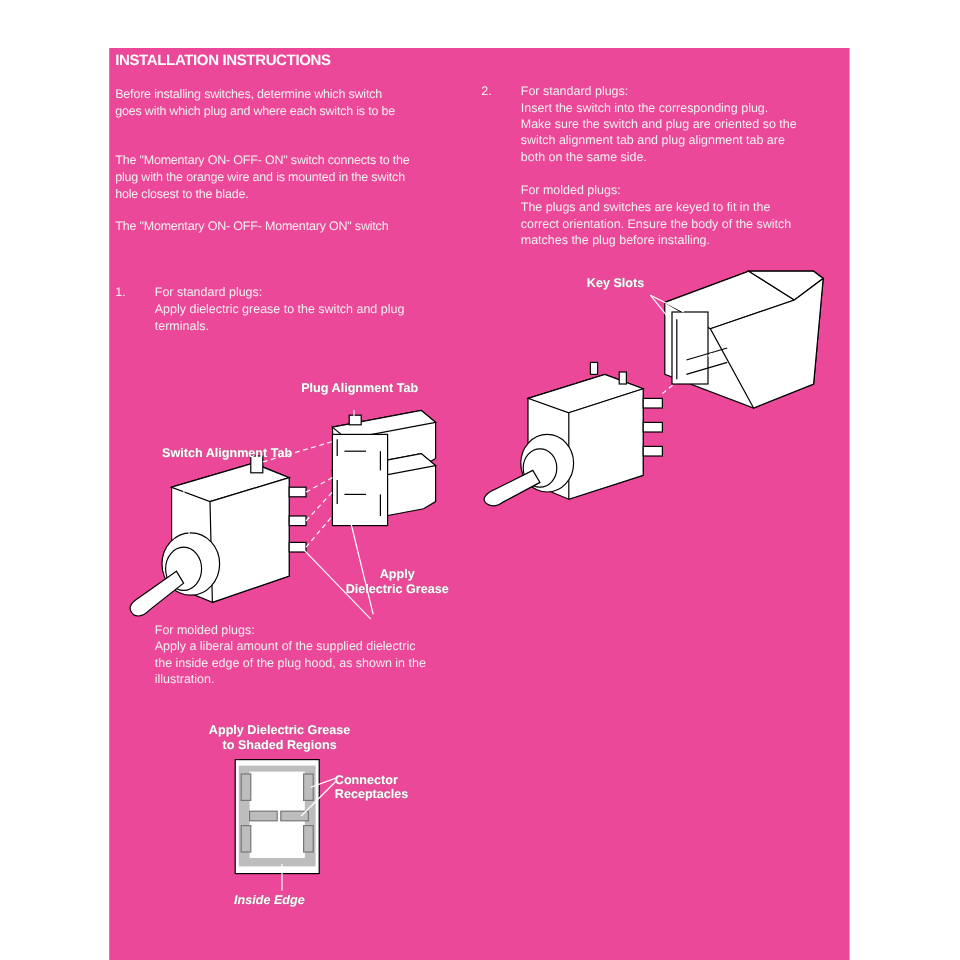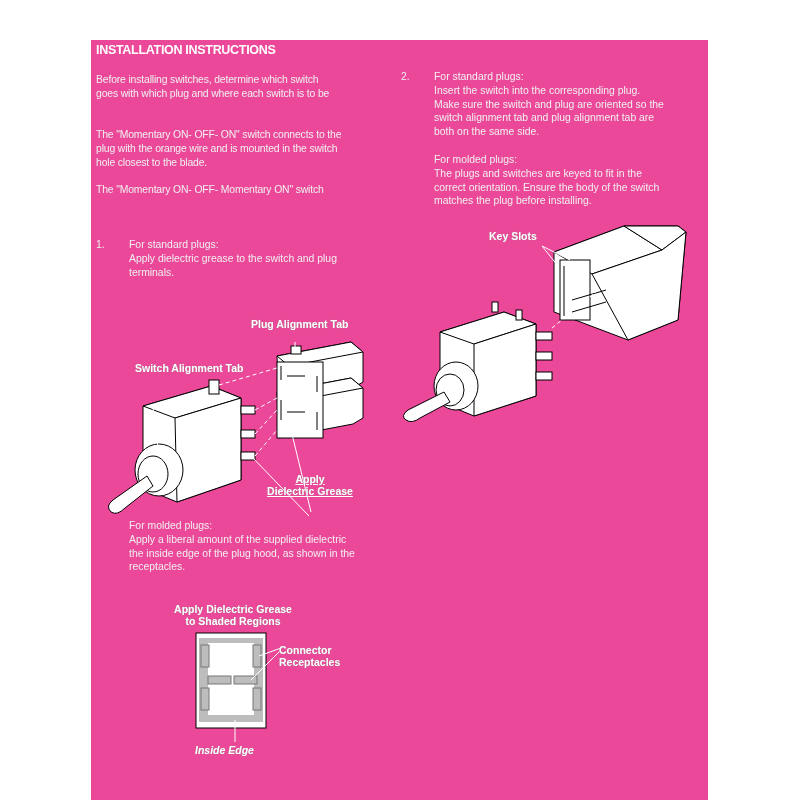--- a/index.html
+++ b/index.html
@@ -41,21 +41,21 @@
       <div>Apply dielectric grease to the switch and plug</div>
       <div>terminals.</div>
     </div>
   </div>
 
   <div class="step" style="left:5px;top:479px;width:290px;height:60px;">
     <div class="body">
       <div>For molded plugs:</div>
       <div>Apply a liberal amount of the supplied dielectric</div>
       <div>the inside edge of the plug hood, as shown in the</div>
-      <div>receptacles.</div>
+      <div>illustration.</div>
     </div>
   </div>
 
   <div class="step" style="left:310px;top:30px;width:300px;height:70px;">
     <span class="num">2.</span>
     <div class="body">
       <div>For standard plugs:</div>
       <div>Insert the switch into the corresponding plug.</div>
       <div>Make sure the switch and plug are oriented so the</div>
       <div>switch alignment tab and plug alignment tab are</div>
@@ -108,22 +108,22 @@
       <line x1="164" y1="176" x2="186" y2="150"></line>
     </g>
     <g stroke="#fff" stroke-width="1" fill="none">
       <line x1="204" y1="62" x2="204" y2="72"></line>
       <line x1="62" y1="128" x2="68" y2="176"></line>
       <line x1="200" y1="150" x2="220" y2="232"></line>
       <line x1="160" y1="176" x2="218" y2="236"></line>
     </g>
   </svg>
   <div class="label" style="left:160px;top:258px;margin-top:20px;">Plug Alignment Tab</div>
-  <div class="label" style="left:18px;top:322px;padding-left:26px;">Switch Alignment Tab</div>
-  <div class="label center" style="left:159px;top:433px;width:120px;text-decoration:underline;">
+  <div class="label" style="left:18px;top:332px;padding-left:26px;">Switch Alignment Tab</div>
+  <div class="label center" style="left:180px;top:433px;width:120px;">
     <div>Apply</div>
     <div>Dielectric Grease</div>
   </div>
 
   <div class="label center" style="left:62px;top:563px;width:160px;">
     <div>Apply Dielectric Grease</div>
     <div>to Shaded Regions</div>
   </div>
   <svg style="left:0;top:590px;" width="300" height="130" viewBox="0 0 300 130">
     <rect x="105" y="3" width="70" height="95" fill="#fff" stroke="#000"></rect>

